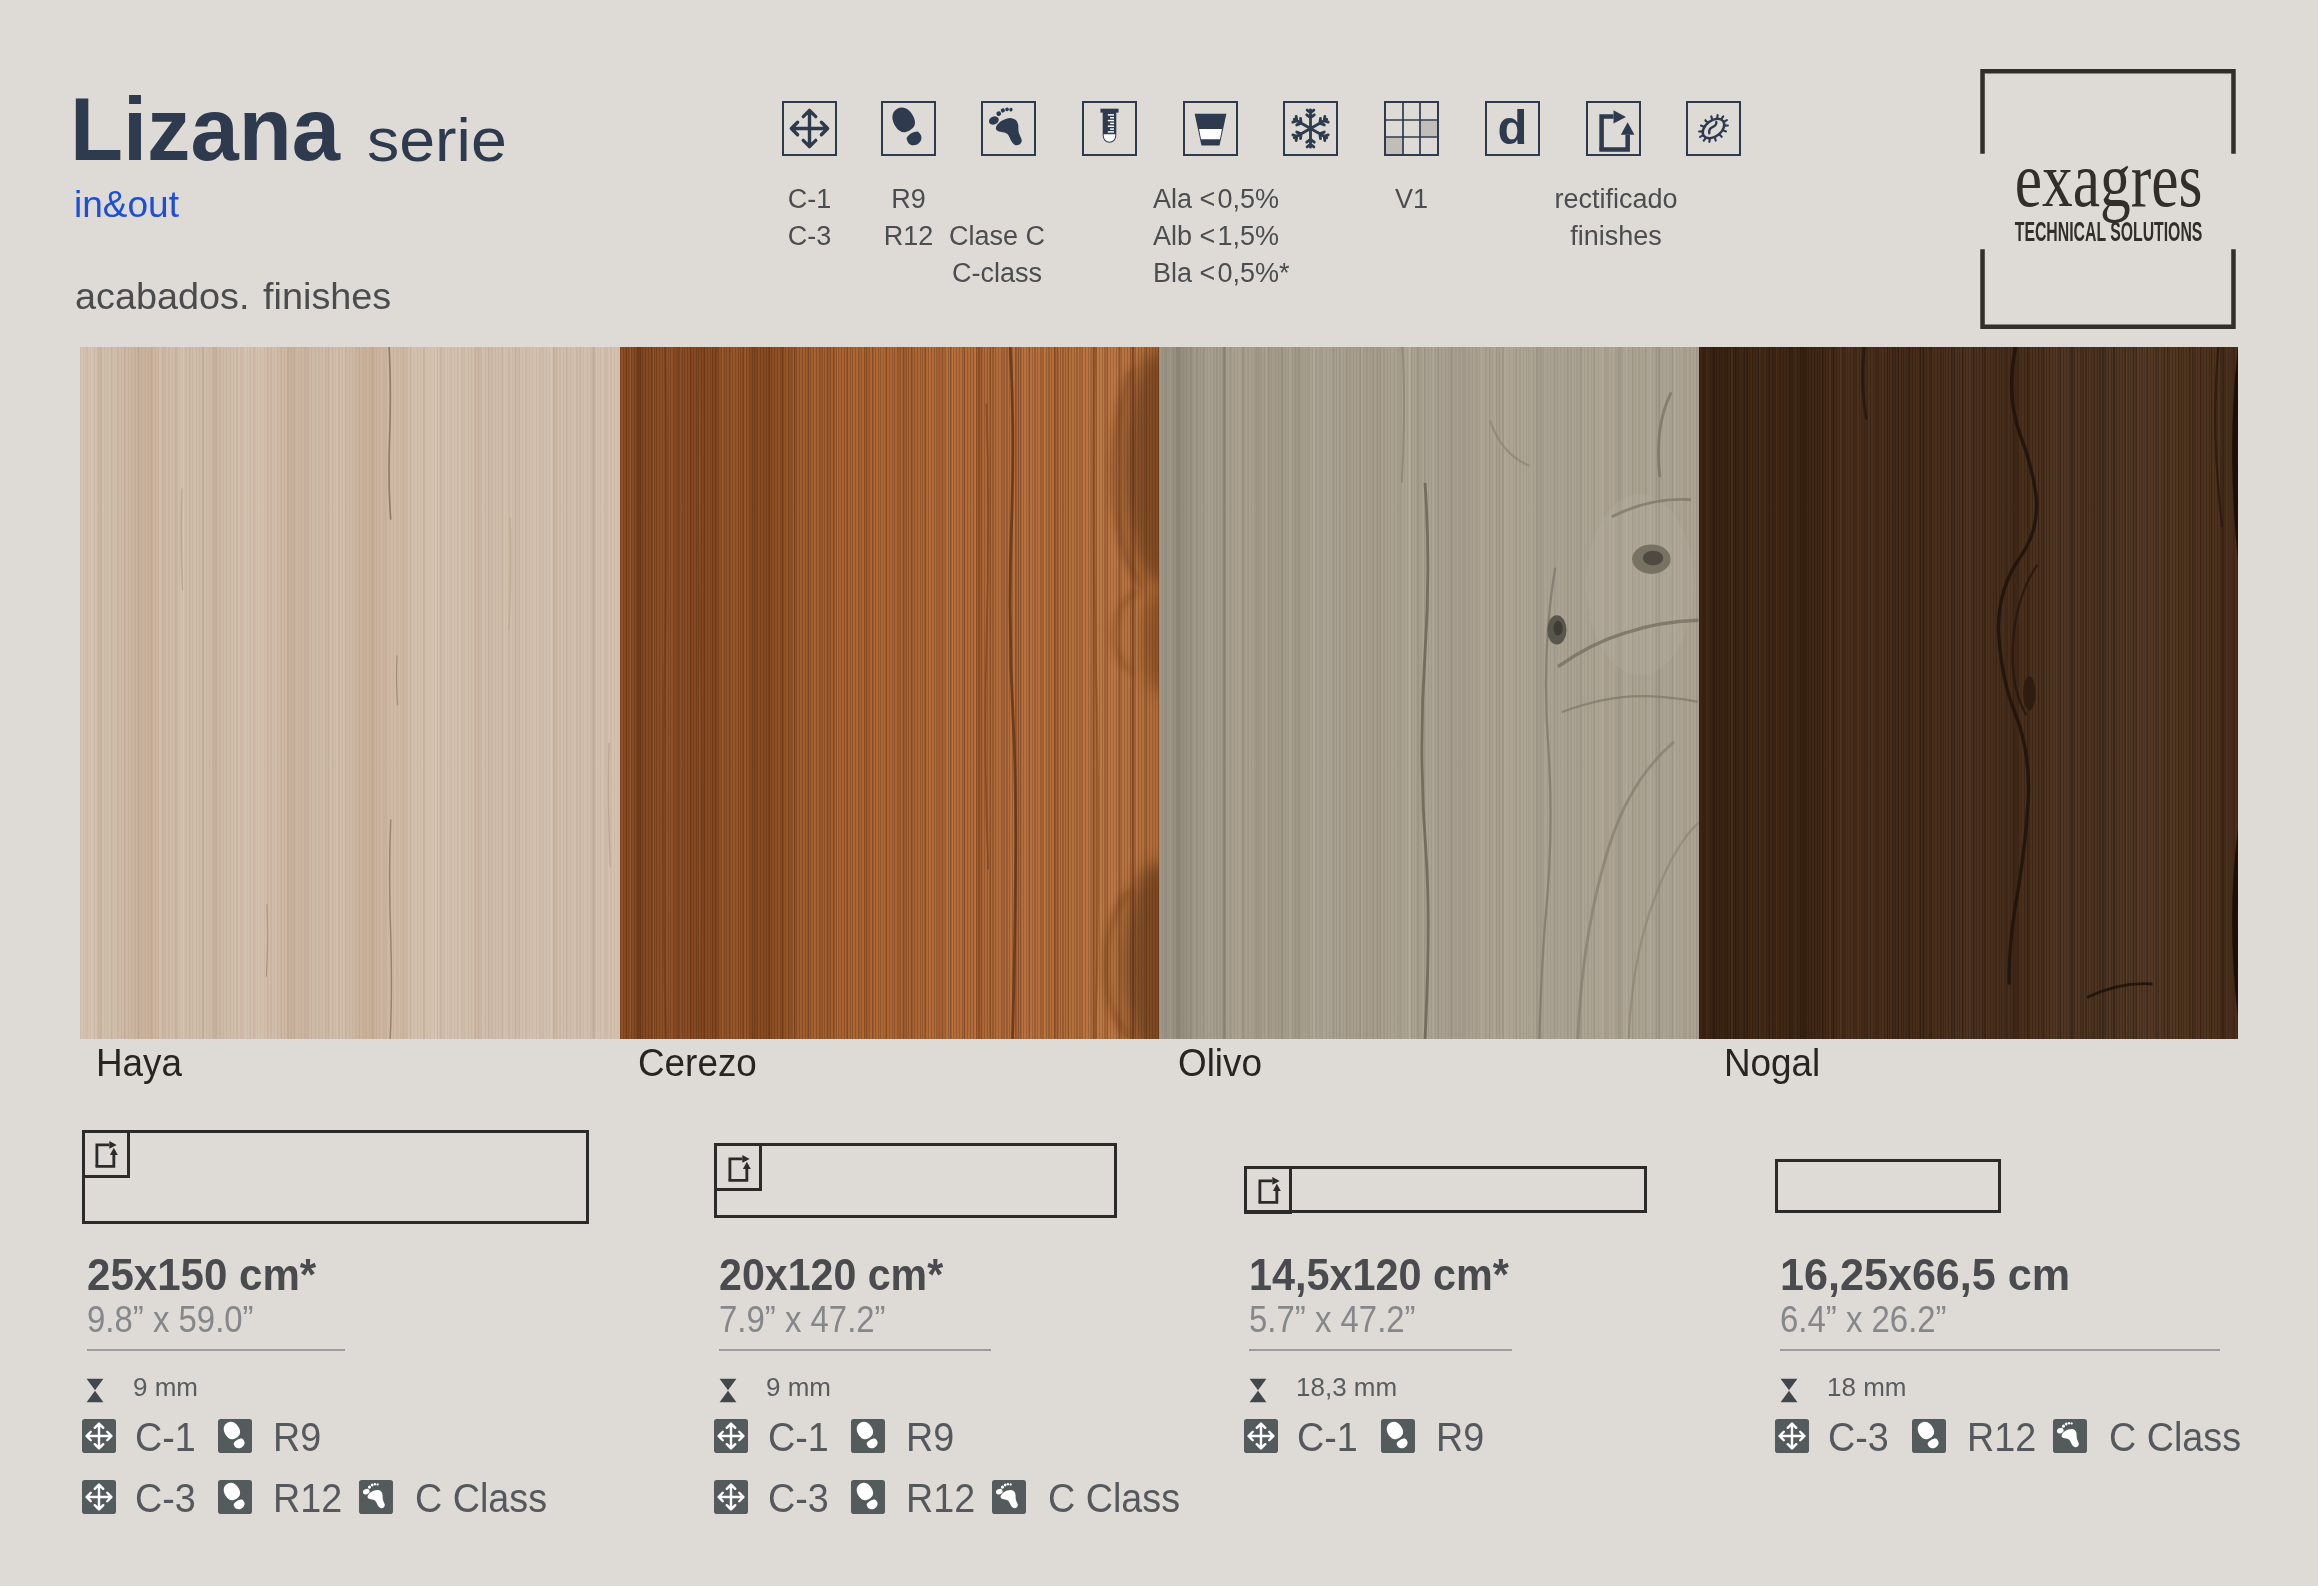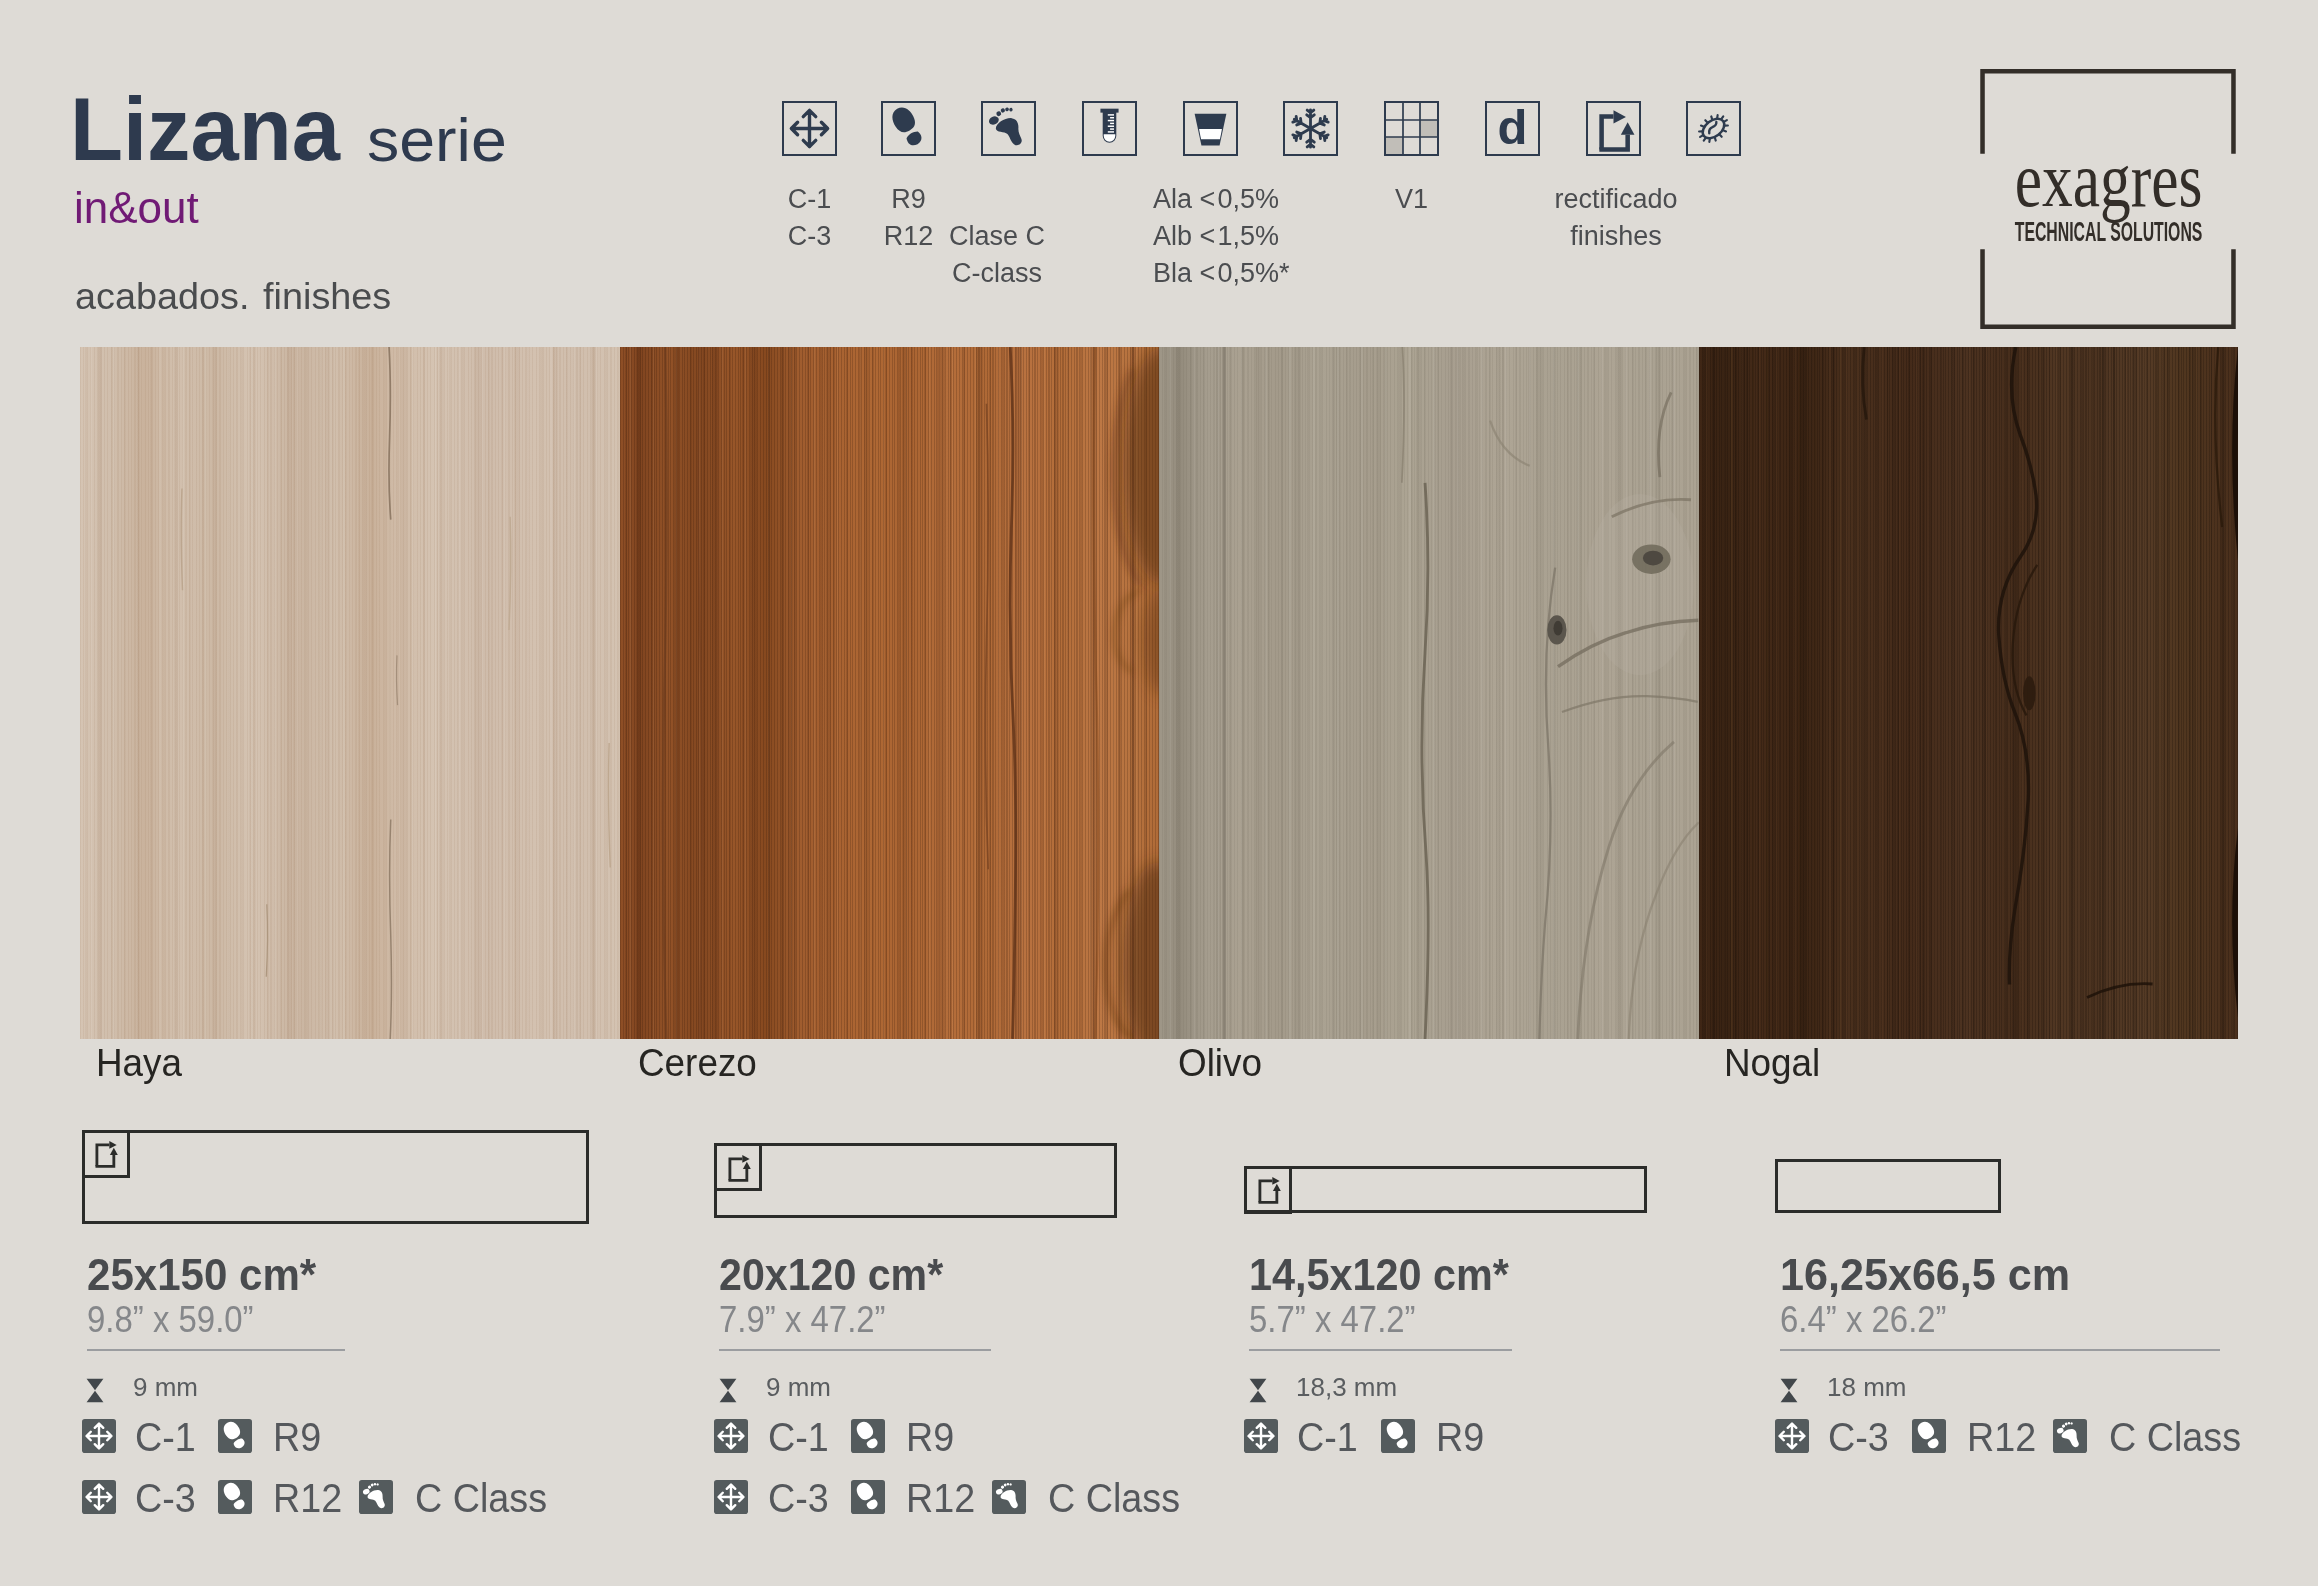--- a/index.html
+++ b/index.html
@@ -14,21 +14,21 @@
 .chip{position:absolute;width:34px;height:34px;border-radius:2.8px;background:#545b5d}
 .swlbl{position:absolute;font-size:38px;color:#262522;line-height:1;white-space:nowrap;transform-origin:0 0;transform:scaleX(0.97)}
 .tbox{position:absolute;border:3.4px solid #2b2c2a}
 .isq{position:absolute;width:42px;height:42px;border:3.4px solid #2b2c2a}
 </style></head>
 <body>
 <div id="page">
 
 <div class="abs" id="t-lizana" style="left:70px;top:85px;font-size:89px;font-weight:bold;color:#2e3a4e;line-height:1;transform-origin:0 0;transform:scaleX(0.975)">Lizana</div>
 <div class="abs" id="t-serie" style="left:367px;top:109px;font-size:62px;color:#2e3a4e;line-height:1;transform-origin:0 0;transform:scaleX(1.04)">serie</div>
-<div class="abs" id="t-inout" style="left:74px;top:186px;font-size:44px;color:#701a75;line-height:1">in&amp;out</div>
+<div class="abs" id="t-inout" style="left:74px;top:186px;font-size:37px;color:#1d4ed8;line-height:1">in&amp;out</div>
 <div class="abs" id="t-acab" style="left:75px;top:279px;font-size:36px;color:#4a4c4e;line-height:1;transform-origin:0 0;transform:scaleX(1.05)">acabados.  finishes</div>
 
 <div id="iconrow">
 <div class="ibox" style="left:782px"><svg width="51" height="51" viewBox="0 0 90 90" fill="none" stroke="#2e3b4e" stroke-width="6" stroke-linecap="round" stroke-linejoin="round">
 <path d="M45,13 V77 M13,45 H77 M34,24 L45,13 L56,24 M34,66 L45,77 L56,66 M24,34 L13,45 L24,56 M66,34 L77,45 L66,56"></path>
         </svg></div>
 <div class="ibox" style="left:881px"><svg width="51" height="51" viewBox="0 0 90 90">
           <g transform="rotate(-30 45 45)" fill="#2e3b4e">
 <path d="M45,5 C59,5 64,19 63,31 C62,43 57,49 45,49 C33,49 28,43 27,31 C26,19 31,5 45,5 Z"></path>
 <path d="M33.5,58 C40,54 50,54 56.5,58 C59.5,65.5 58.5,76 45,77 C31.5,76 30.5,65.5 33.5,58 Z"></path>

